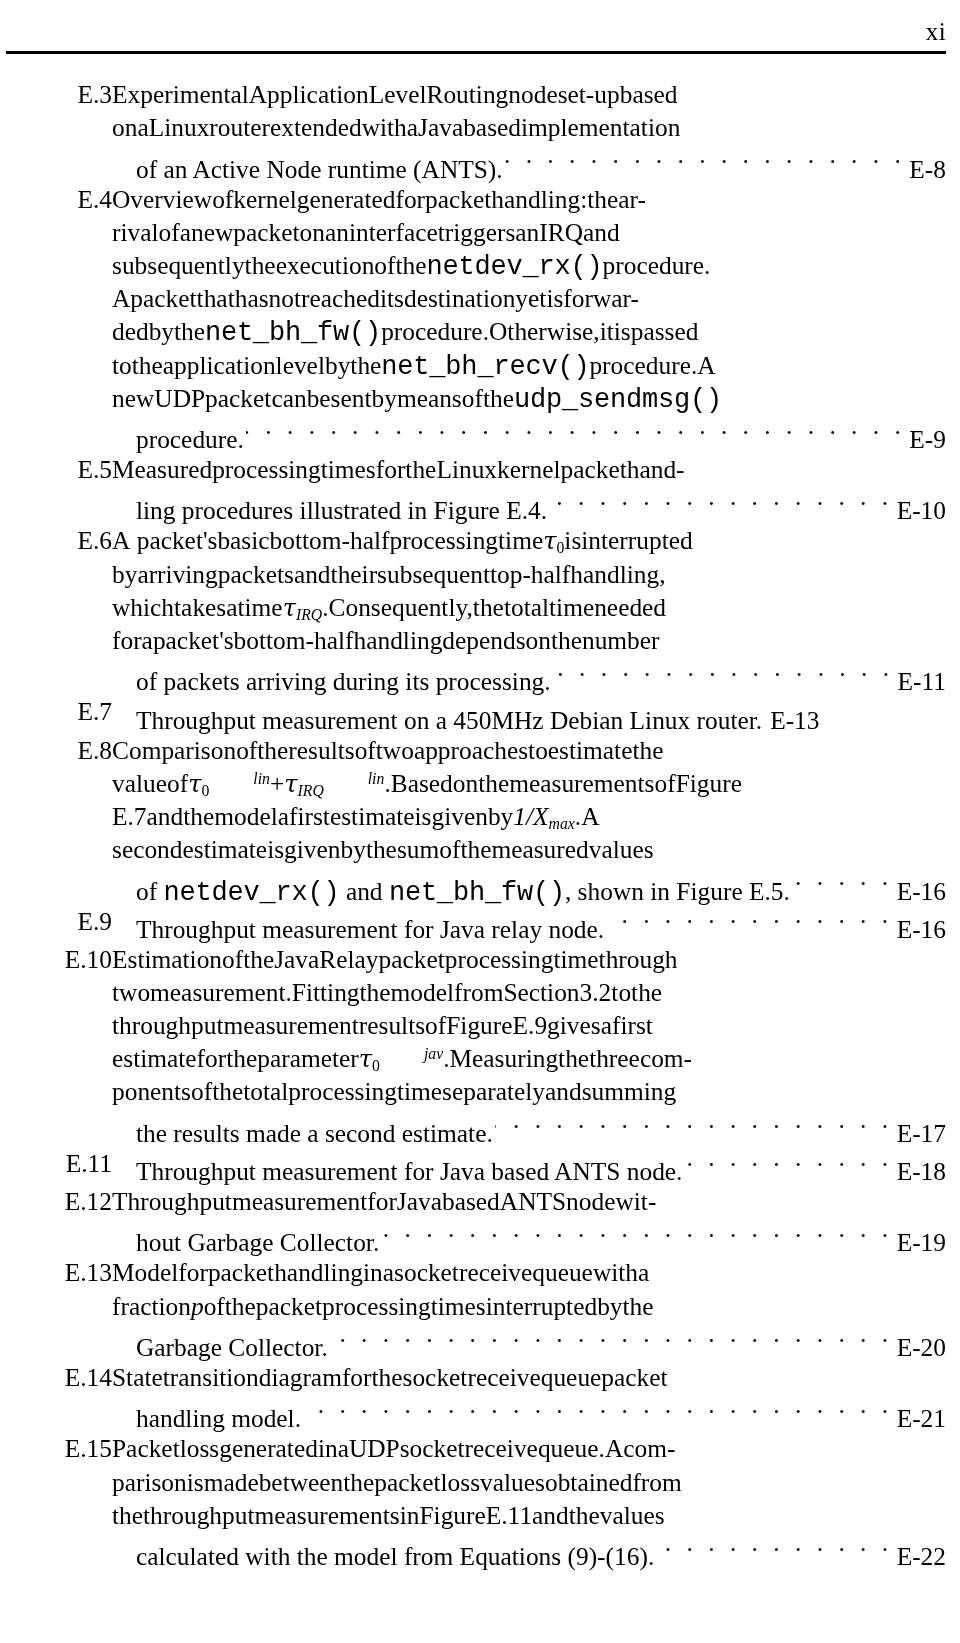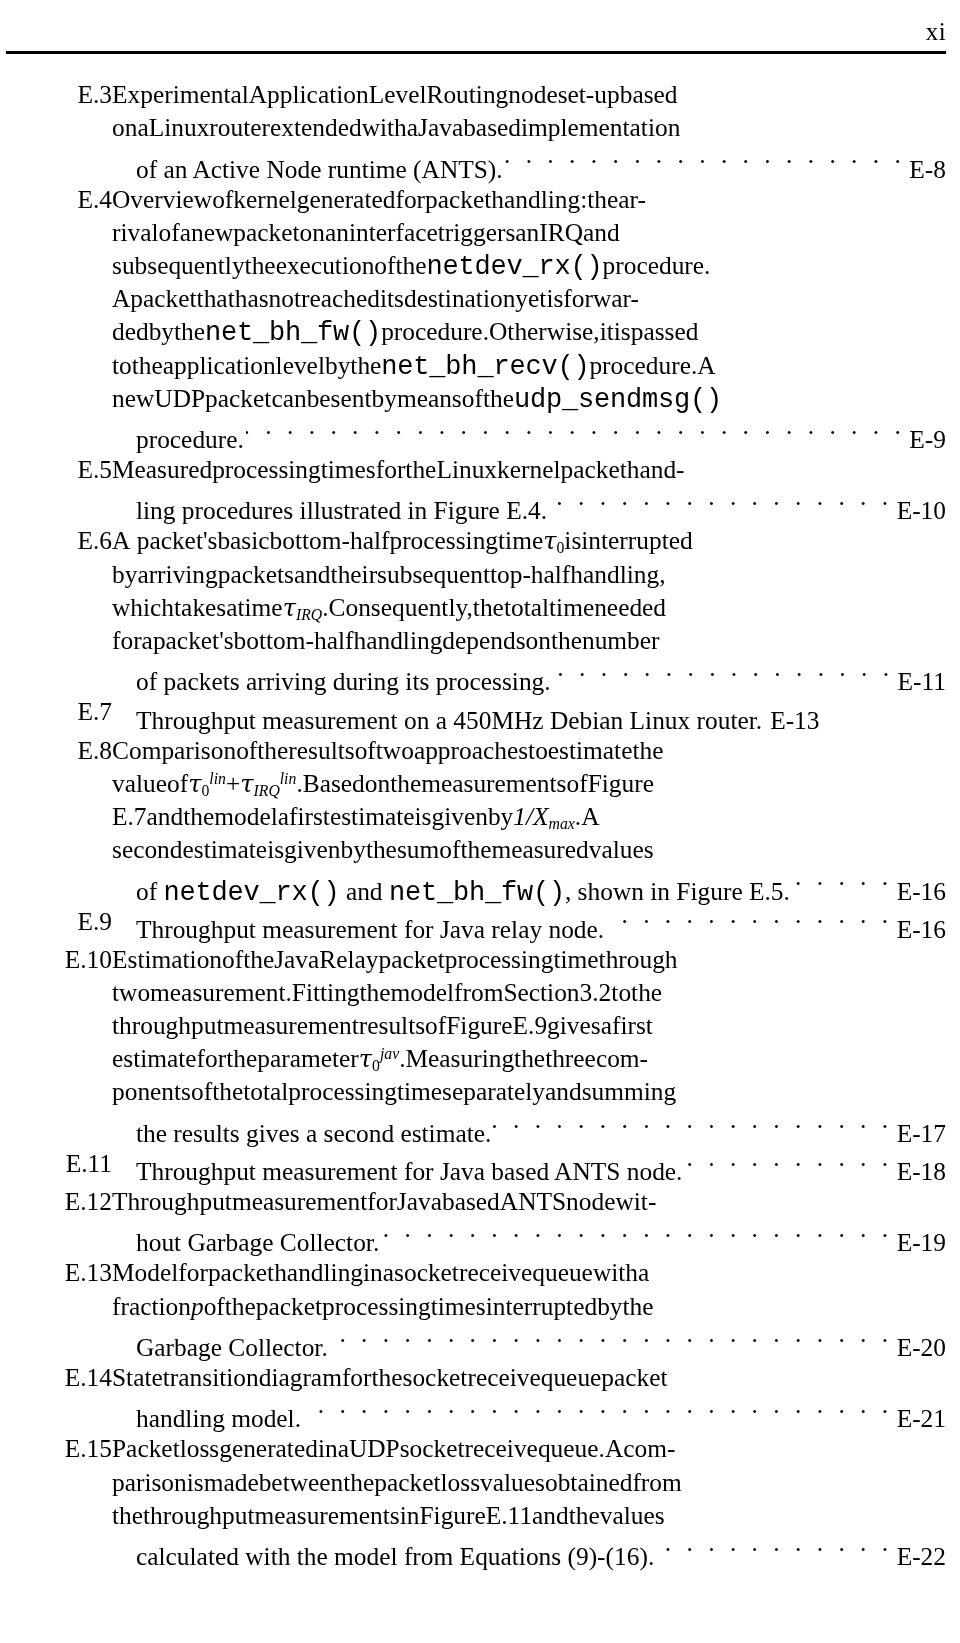--- a/index.html
+++ b/index.html
@@ -128,21 +128,21 @@
   }
   
   .mi { font-style: italic; font-family: "Liberation Serif", serif; }
   .tau { font-style: italic; font-family: "DejaVu Serif", serif; font-size: 24px; }
   sub, sup {
     font-size: 0.62em;
     font-style: italic;
     line-height: 0;
   }
   sub { vertical-align: -0.28em; }
-  sup { vertical-align: 0.52em; }
+  sup { vertical-align: 0.52em; margin-left: 44px; }
   .sb-nostyle { font-style: normal; }
   .word { white-space: pre; }
 </style>
 </head>
 <body>
 
 <div class="page">
 
   <div class="header">
     <div class="header-folio">xi</div>
@@ -597,21 +597,21 @@
               <span class="word">time</span>
               <span class="word">separately</span>
               <span class="word">and</span>
               <span class="word">summing</span>
             </span>
           </span>
       </div>
       <div class="lof-line">
         <span class="lof-text cont">
           <span class="leaderline">
-            <span class="leader-head">the results gives a second estimate.</span>
+            <span class="leader-head">the results made a second estimate.</span>
             <span class="leader-dots"></span>
             <span class="leader-page">E-17</span>
           </span>
         </span>
       </div>
     </div>
 
     <div class="lof-entry">
       <div class="lof-line">
         <span class="lof-label">E.11</span>

